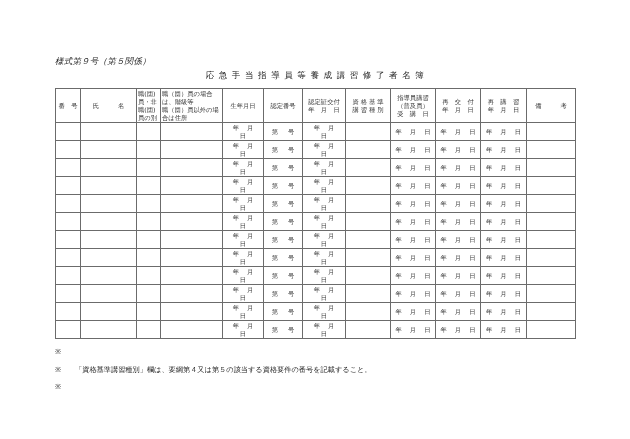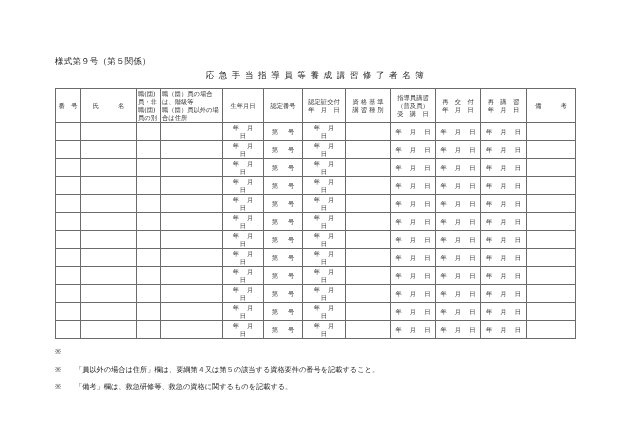--- a/index.html
+++ b/index.html
@@ -3,21 +3,21 @@
 <meta charset="utf-8">
 <style>
   html, body { margin: 0; padding: 0; background: #ffffff; }
   body {
     width: 630px; height: 439px; position: relative; overflow: hidden;
     font-family: "DejaVu Serif", "Liberation Serif", serif;
     color: #222;
   }
   .form-no {
     position: absolute; left: 55px; top: 56px;
-    font-size: 8.5px; letter-spacing: 0.2px;
+    font-size: 8.5px; letter-spacing: 0.2px; font-style: italic;
   }
   .title {
     position: absolute; left: 0; width: 630px; top: 70px; text-align: center;
     font-size: 8.5px; letter-spacing: 4.6px; padding-left: 2px;
   }
   table.reg {
     position: absolute; left: 55px; top: 88px;
     border-collapse: collapse; table-layout: fixed;
     width: 521px;
   }
@@ -265,19 +265,18 @@
       </tr>
     </tbody>
 </table>
 
 <div class="notes">
   <div class="note">
     <span class="mark">※</span>
   </div>
   <div class="note">
     <span class="mark">※</span>
-    <span>「員以外の場合は住所」欄は、要綱第４又は第５の該当する資格要件の番号を記載すること。</span>
+    <span>「資格基準講習種別」欄は、要綱第４又は第５の該当する資格要件の番号を記載すること。</span>
   </div>
   <div class="note">
     <span class="mark">※</span>
-    <span>「備考」欄は、救急研修等、救急の資格に関するものを記載する。</span>
   </div>
 </div>
 
 </body></html>

